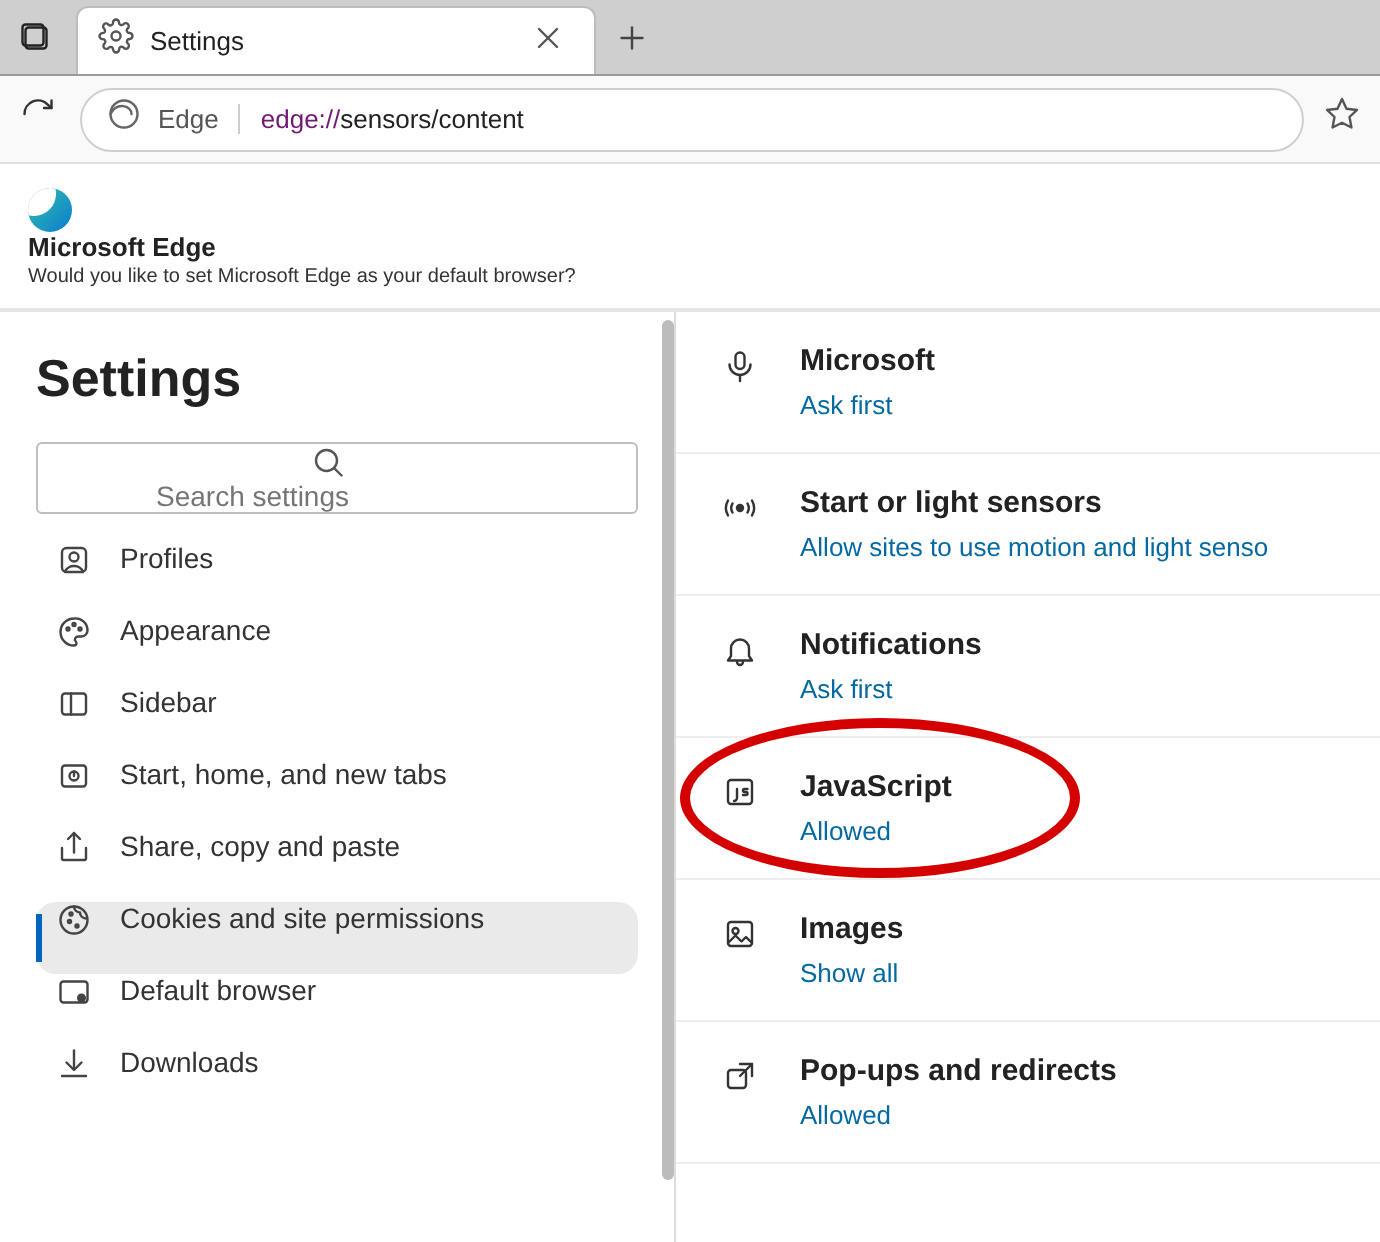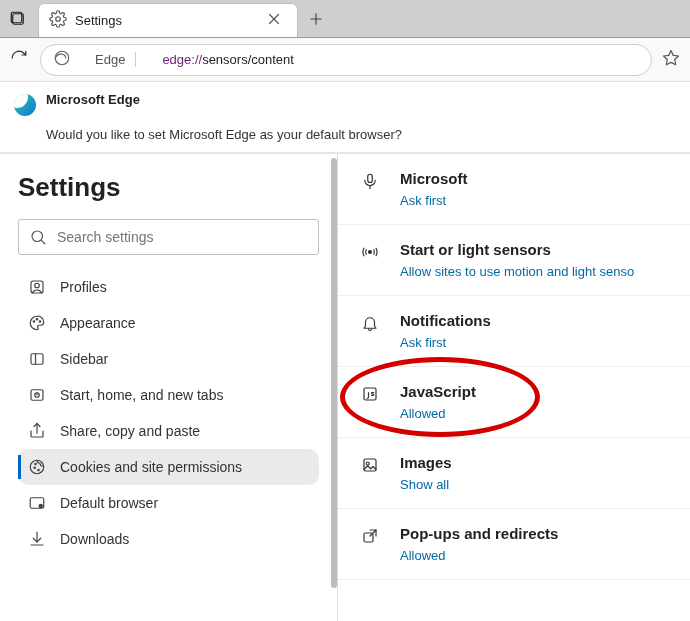--- a/index.html
+++ b/index.html
@@ -10,47 +10,47 @@
   .tab-square { width: 36px; height: 36px; display:flex; align-items:center; justify-content:center;}
   .tab { background: #fff; height: 34px; min-width: 260px; border-radius: 6px 6px 0 0; display:flex; align-items:center; padding: 0 10px; margin-left:2px; border:1px solid #bdbdbd; border-bottom:none; }
   .tab .icon { margin-right: 8px; color:#555;}
   .tab .title { flex:1; font-size: 13px; }
   .tab .close { color:#555; font-size:14px; padding:0 4px;}
   .newtab { width:36px; height:36px; display:flex; align-items:center; justify-content:center; color:#444;}
 
   
   .toolbar { height: 44px; display:flex; align-items:center; padding: 0 10px; border-bottom:1px solid #e0e0e0; background:#f9f9f9;}
   .reload { margin-right:12px; color:#333;}
-  .omnibox { flex:1; height:32px; border:1px solid #cfcfcf; border-radius:16px; display:flex; align-items:center; padding:0 12px; background:#fff;gap:16px;}
+  .omnibox { flex:1; height:32px; border:1px solid #cfcfcf; border-radius:16px; display:flex; align-items:center; padding:0 12px; background:#fff;}
   .omnibox .edge-icon { margin-right:8px; color:#666;}
   .omnibox .edge-label { color:#555; font-size:13px; padding-right:10px; border-right:1px solid #ccc; margin-right:10px;}
   .omnibox .url { font-size:13px; }
   .omnibox .url .dim { color:#701a75;}
   .star { margin-left:10px; color:#555;}
 
   
-  .infobar { display:flex; padding:10px 14px; border-bottom:1px solid #e5e5e5; }
+  .infobar { display:flex; padding:10px 14px; border-bottom:1px solid #e5e5e5;flex-direction:column; }
   .infobar .logo { width:22px; height:22px; border-radius:50%; background: linear-gradient(135deg,#34c3a3 0%, #0a7bd4 100%); margin-right:10px; margin-top:2px; position:relative; overflow:hidden;}
   .infobar .logo::after{content:""; position:absolute; left:-8px; top:-8px; width:22px; height:22px; background:#fff; border-radius:50%;}
   .infobar .text .title { font-weight:600; font-size:13px;}
-  .infobar .text .sub { font-size:13px; color:#333; margin-top:20px;}
+  .infobar .text .sub { font-size:10px; color:#333; margin-top:2px;}
 
   
   .main { display:flex; height: calc(621px - 38px - 44px - 60px); border-top:1px solid #e5e5e5;}
   .sidebar-wrap { position:relative; width:338px; border-right:1px solid #ddd; display:flex;}
   .sidebar { flex:1; padding:18px 18px 0 18px; }
   .vscroll { width:6px; background:#bcbcbc; border-radius:3px; position:absolute; right:0; top:4px; height:430px;}
 
   .sidebar h1 { font-size:26px; font-weight:600; margin-bottom:16px;}
-  .searchbox { height:36px; border:1px solid #bfbfbf; border-radius:3px; display:flex; align-items:center; padding:0 10px; margin-bottom:14px;}
+  .searchbox { height:36px; border:1px solid #bfbfbf; border-radius:3px; display:flex; align-items:center; padding:0 10px; margin-bottom:14px;flex-direction:column;}
   .searchbox svg{ margin-right:10px; color:#555;}
   .searchbox input{ border:none; outline:none; font-size:14px; flex:1; background:transparent;}
 
   .navlist { list-style:none; }
-  .navlist li { display:flex; align-items:center; height:36px; padding:0 10px; border-radius:3px; font-size:14px; cursor:pointer; color:#333;}
+  .navlist li { display:flex; align-items:flex-start; height:36px; padding:0 10px; border-radius:3px; font-size:14px; cursor:pointer; color:#333;}
   .navlist li svg { margin-right:14px; color:#444; flex:0 0 18px;}
   .navlist li.active { background:#eaeaea; position:relative;border-radius:10px;}
   .navlist li.active::before { content:""; position:absolute; left:0; top:6px; bottom:6px; width:3px; background:#0067c0;}
 
   
   .content { flex:1; overflow:hidden; }
   .perm-list { list-style:none; }
   .perm-list li { padding:16px 14px 16px 20px; display:flex; align-items:flex-start; border-bottom:1px solid #eee; cursor:pointer;}
   .perm-list li .picon { width:24px; display:flex; justify-content:center; margin-right:18px; margin-top:2px; color:#333;}
   .perm-list li .ptitle { font-size:15px; font-weight:600; color:#222;}

